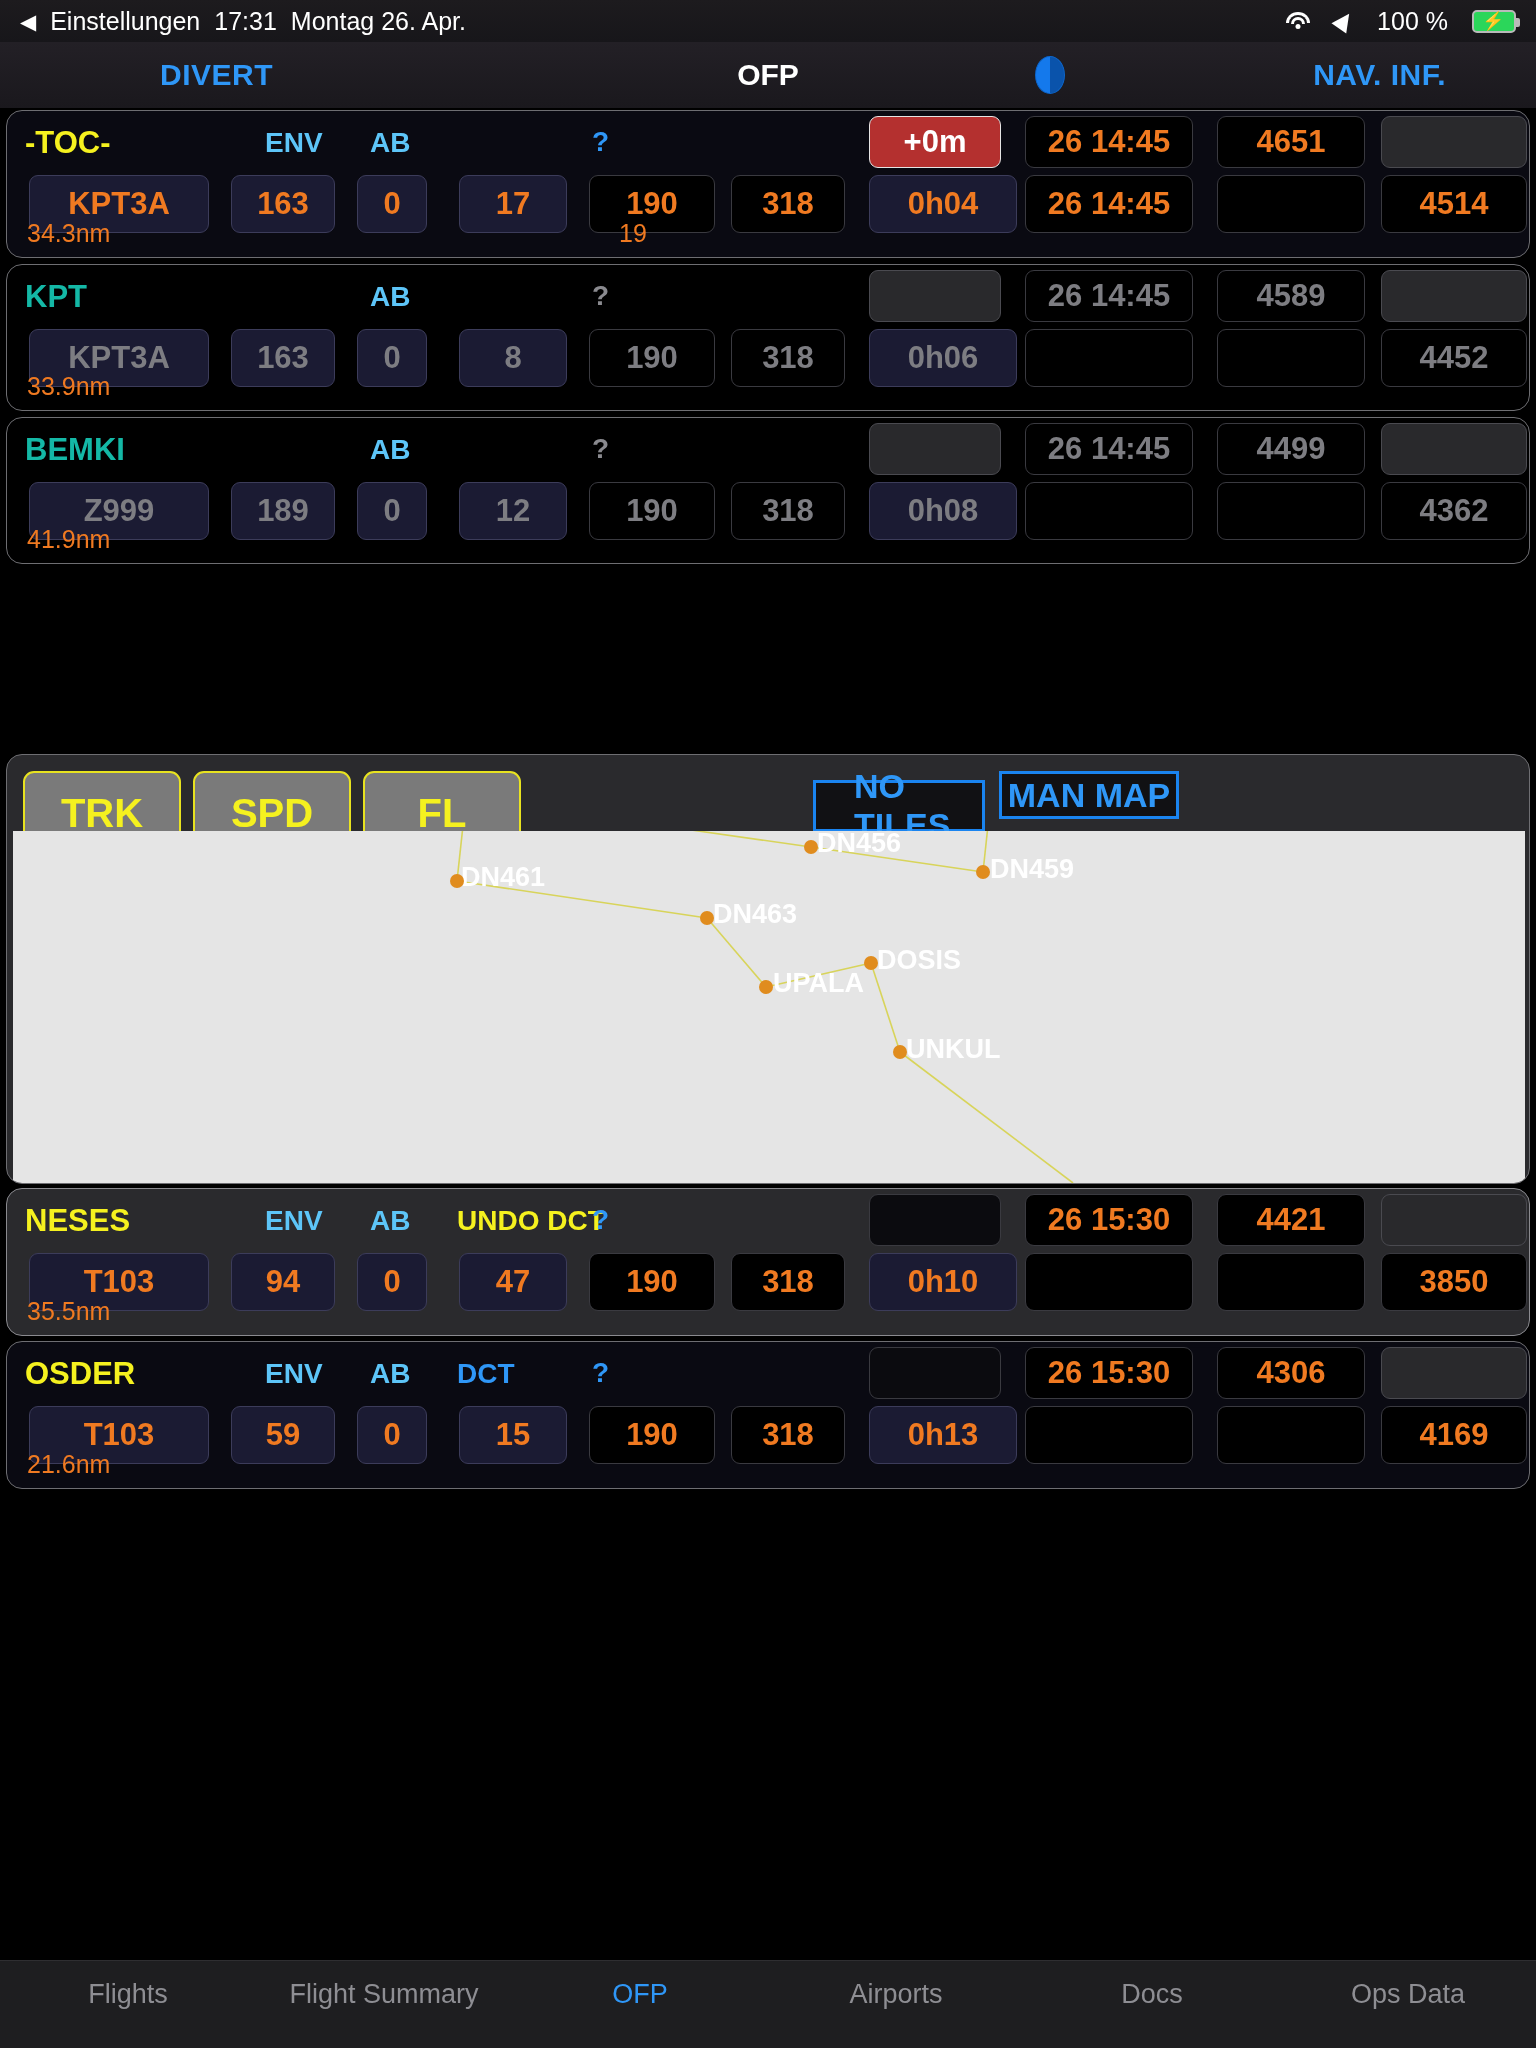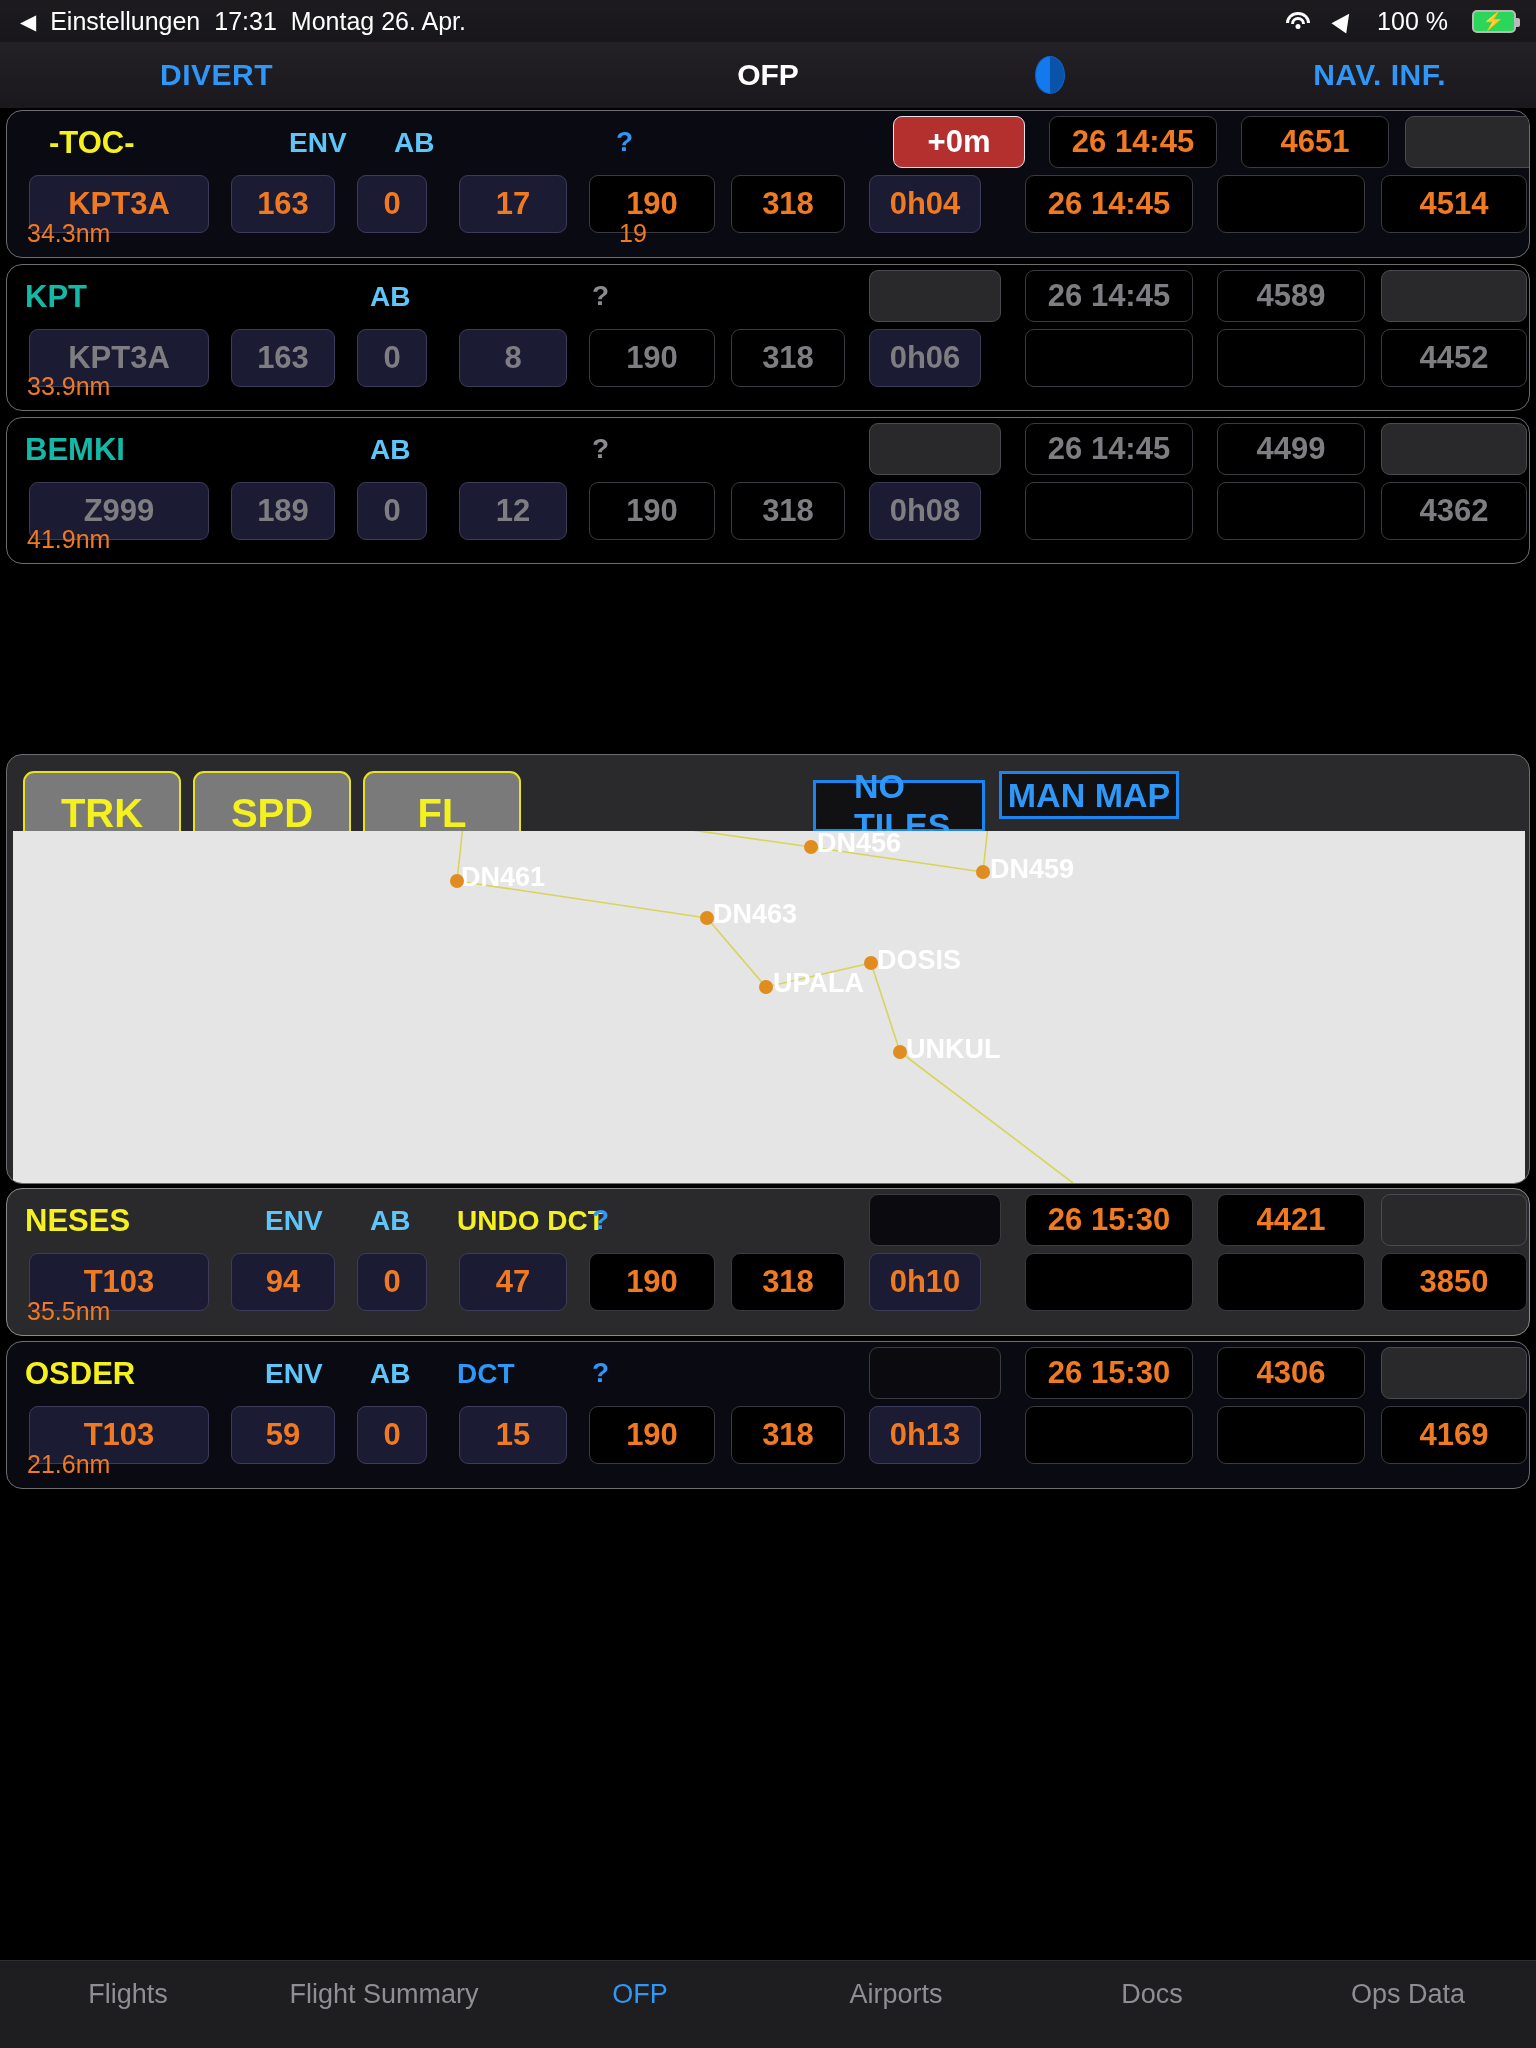--- a/index.html
+++ b/index.html
@@ -90,21 +90,21 @@
   .h4 { left:1374px; top:5px; width:146px; }
 
   
   .drow { position:absolute; top:64px; height:58px; }
   .d1 { left:22px;  width:180px; }
   .d2 { left:224px; width:104px; }
   .d3 { left:350px; width:70px; }
   .d4 { left:452px; width:108px; }
   .d5 { left:582px; width:126px; }
   .d6 { left:724px; width:114px; }
-  .d7 { left:862px; width:112px; }
+  .d7 { left:862px; width:148px; }
   .d8 { left:1018px; width:168px; }
   .d9 { left:1210px; width:148px; }
   .d10{ left:1374px; width:146px; }
   .drow.cell { height:58px; }
 
   .wp-dist { position:absolute; left:20px; font-size:25px; color:#f07a21; }
   .wp-extra{ position:absolute; left:612px; font-size:25px; color:#f07a21; }
 
   
   .map-panel {
@@ -163,21 +163,21 @@
   </div>
 
   <div class="navbar">
     <div class="nav-btn nav-divert">DIVERT</div>
     <div class="nav-title">OFP</div>
     <div class="nav-contrast"></div>
     <div class="nav-btn nav-navinf">NAV. INF.</div>
   </div>
 
   <div id="wp-top">
-      <div class="wp-card " style="top: 110px; height: 148px; padding-left: 24px;">
+      <div class="wp-card " style="top: 110px; height: 148px;">
     <div class="wp-head">
       <div class="wp-name active">-TOC-</div>
       <div class="wp-env">ENV</div>
       <div class="wp-ab">AB</div>
       <div class="wp-act "></div>
       <div class="wp-q ">?</div>
       <div class="cell h1 c-red ">+0m</div>
       <div class="cell h2 c-black t-orange">26 14:45</div>
       <div class="cell h3 c-black t-orange">4651</div>
       <div class="cell h4 c-gray t-orange"></div>

